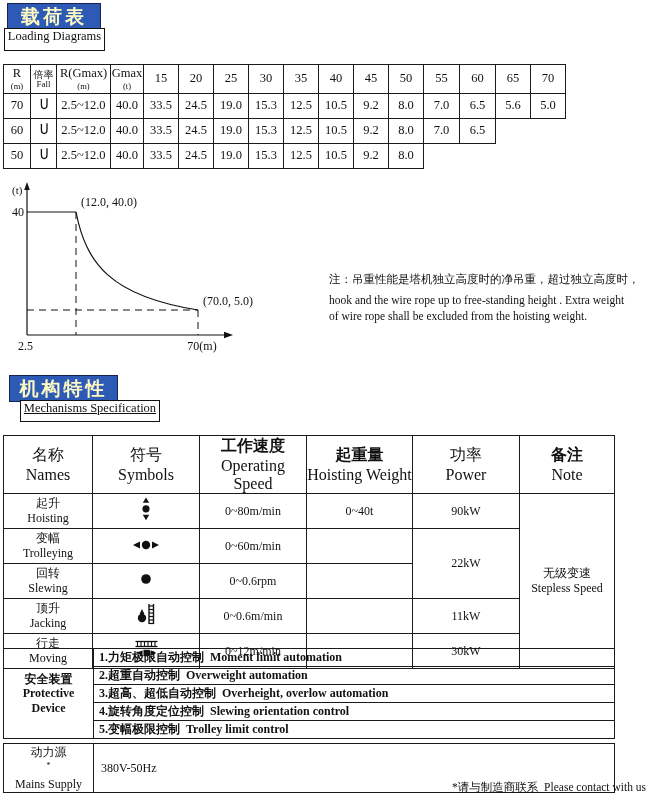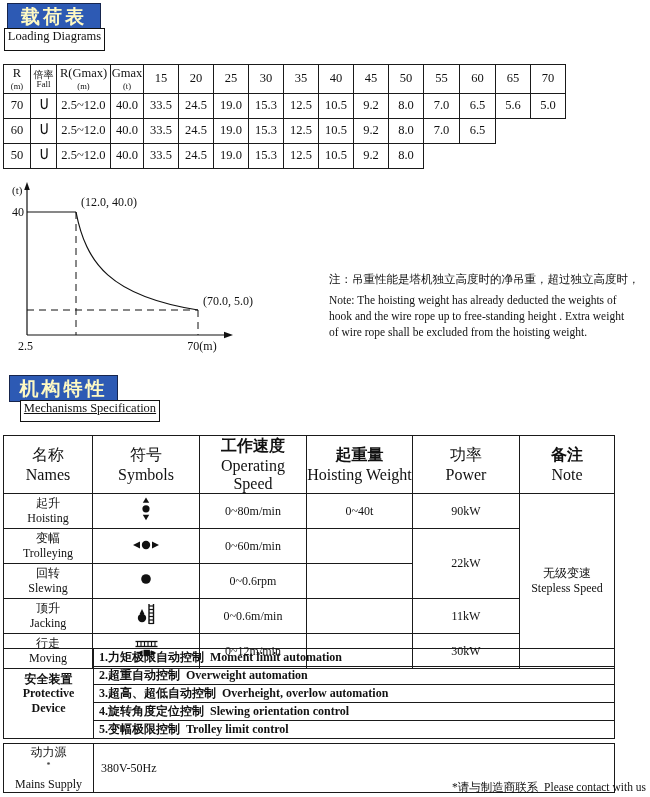--- a/index.html
+++ b/index.html
@@ -178,21 +178,20 @@
     <text x="14" y="38" font-size="12" text-anchor="end">40</text>
     <text x="71" y="28" font-size="12">(12.0, 40.0)</text>
     <text x="193" y="127" font-size="12">(70.0, 5.0)</text>
     <text x="8" y="172" font-size="12">2.5</text>
     <text x="192" y="172" font-size="12" text-anchor="middle">70(m)</text>
   </svg>
 
   <div class="abs note-block" style="left:329px;top:271px;width:318px;">
     <div class="note-line">注：吊重性能是塔机独立高度时的净吊重，超过独立高度时，</div>
     <div class="note-gap"></div>
-    <div class="note-line">Note: The hoisting weight has already deducted the weights of</div>
     <div class="note-line">hook and the wire rope up to free-standing height . Extra weight</div>
     <div class="note-line">of wire rope shall be excluded from the hoisting weight.</div>
   </div>
 
   <div class="abs badge-blue" style="left:9px;top:375px;width:107px;height:25px;">
     <span>机构特性</span>
   </div>
   <div class="abs badge-white" style="left:20px;top:400px;width:138px;height:20px;text-decoration:underline;">
     <span>Mechanisms Specification</span>
   </div>

